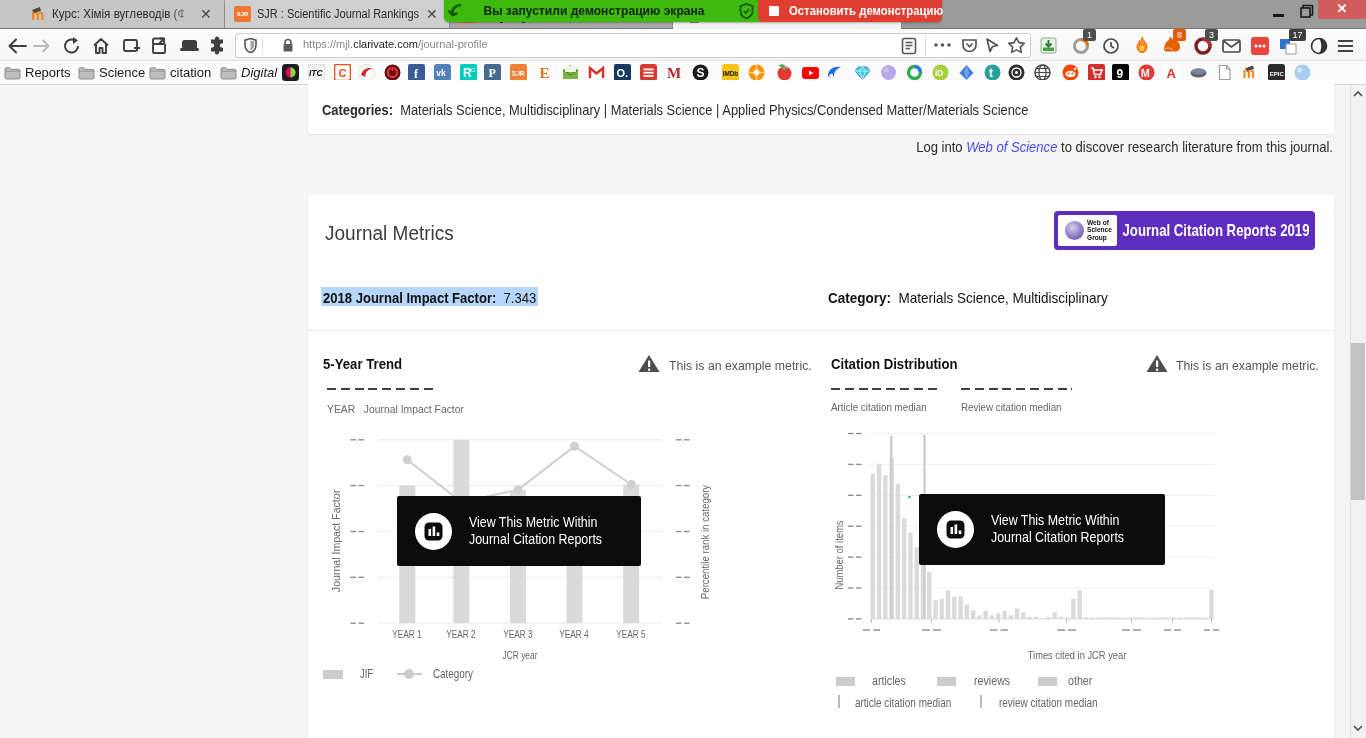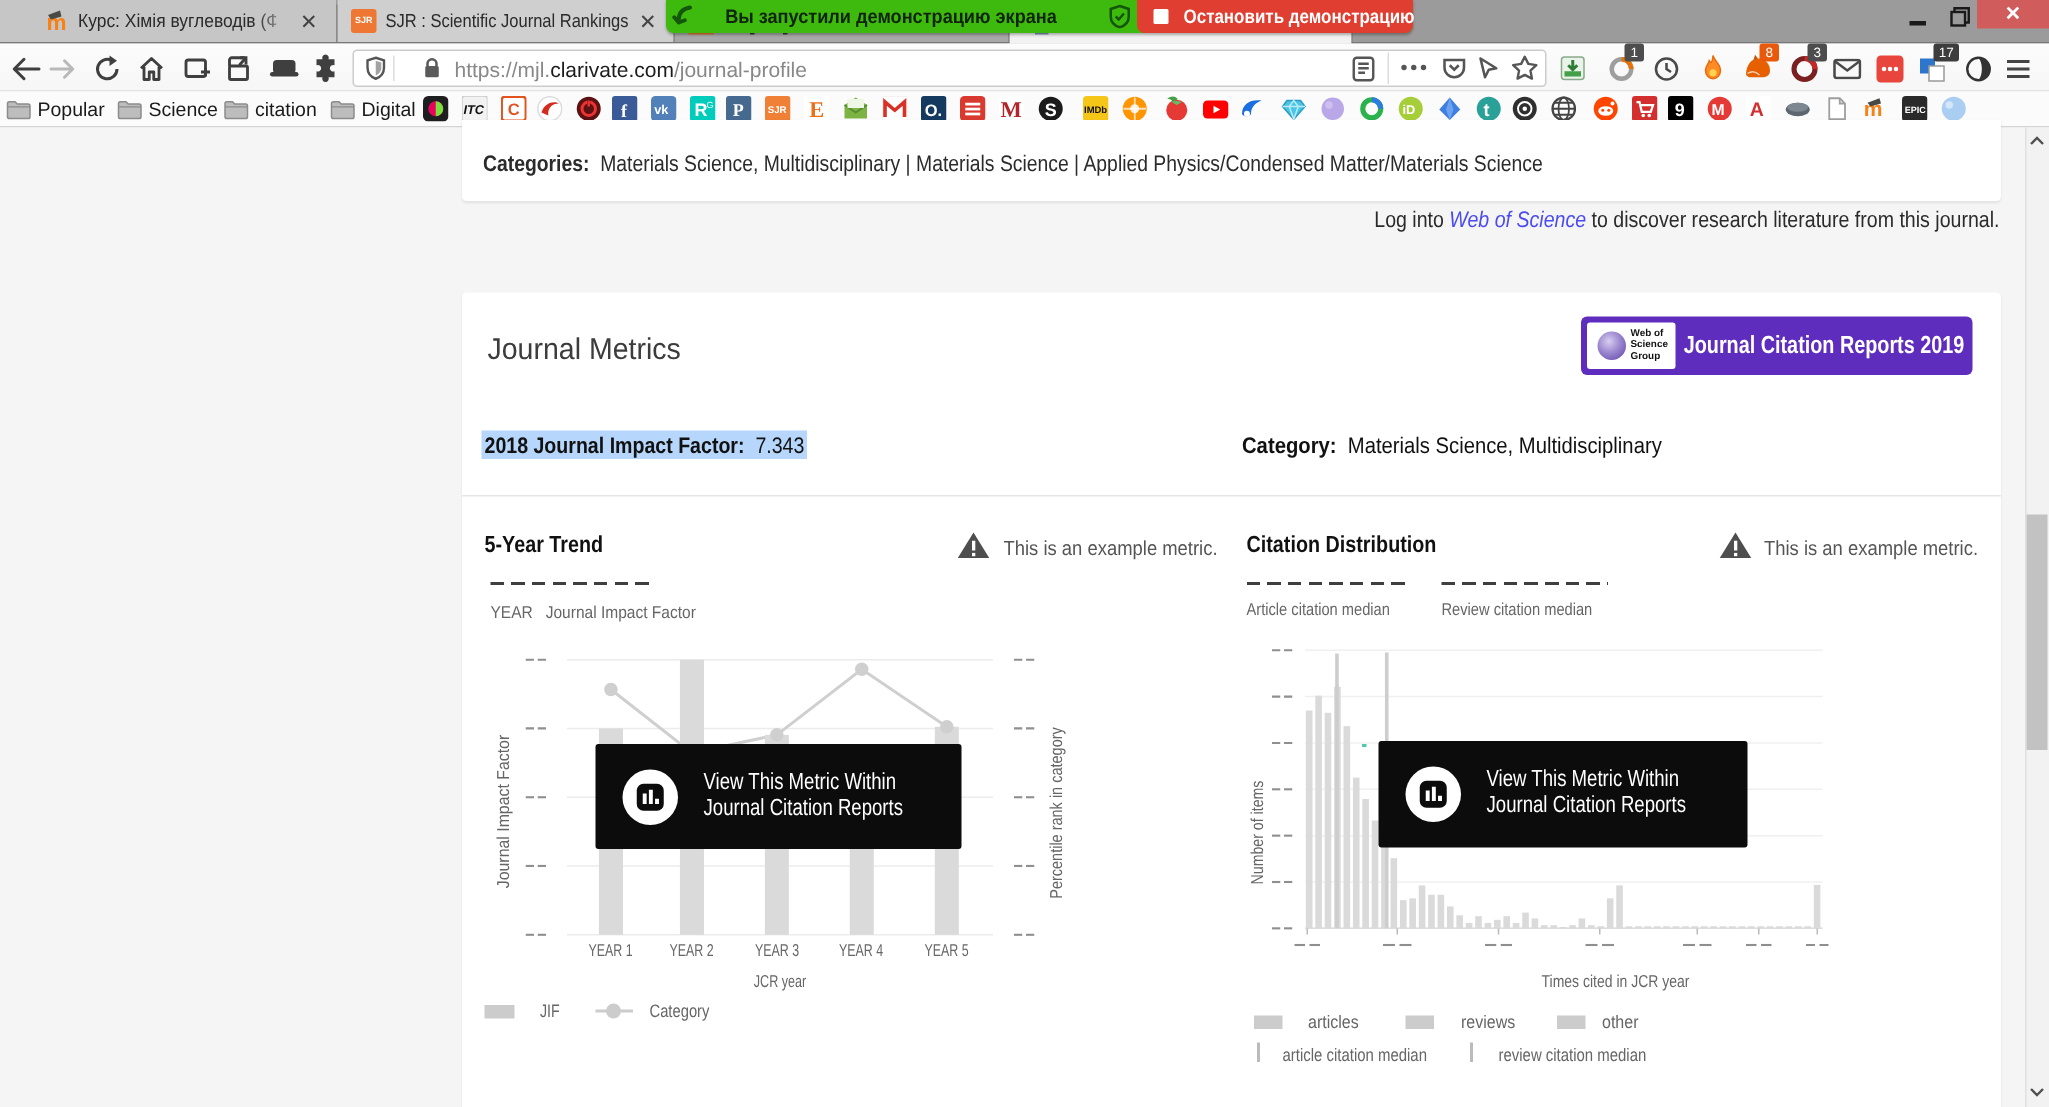--- a/index.html
+++ b/index.html
@@ -120,21 +120,21 @@
         <path d="M7.5 3.6 V13.4 M7.5 3.6 C9 3.6 10.5 4.4 11.2 4.7 V8.2 C11.2 10.8 9.4 12.6 7.5 13.4" fill="#555" stroke="none" fill-rule="evenodd" opacity="0.55"></path>
       </svg>
     </div>
 <div class="a" style="left:262px;top:37px;width:1px;height:17px;background:#ddd;"></div>
 <div class="a" style="left:281px;top:38px;width:14px;height:15px;">
       <svg width="14" height="15">
         <path d="M4 6 V4.5 A3 3 0 0 1 10 4.5 V6" fill="none" stroke="#5a5a5a" stroke-width="1.7"></path>
         <rect x="2.5" y="6" width="9" height="7.5" rx="1" fill="#5a5a5a"></rect>
       </svg>
     </div>
-<div class="a" style="left:303px;top:38px;width:560px;height:18px;font-size:14px;color:#888;white-space:nowrap;">https://mjl.<span style="color:#1c1c1c">clarivate.com</span>/journal-profile</div>
+<div class="a" style="left:303px;top:38px;width:560px;height:18px;font-size:11px;color:#888;white-space:nowrap;">https://mjl.<span style="color:#1c1c1c">clarivate.com</span>/journal-profile</div>
 <div class="a" style="left:901px;top:37px;width:16px;height:18px;">
       <svg width="16" height="18">
         <rect x="1.5" y="1.5" width="13" height="15" rx="2" fill="none" stroke="#555" stroke-width="1.6"></rect>
         <path d="M4.5 5.5 H11.5 M4.5 8.5 H11.5 M4.5 11.5 H9" stroke="#555" stroke-width="1.6"></path>
       </svg>
     </div>
 <div class="a" style="left:925px;top:35px;width:1px;height:21px;background:#ddd;"></div>
 <div class="a" style="left:933px;top:41px;width:20px;height:8px;">
       <svg width="20" height="8">
         <circle cx="3" cy="4" r="1.8" fill="#555"></circle>
@@ -231,42 +231,42 @@
       </svg>
     </div>
 <div class="a" style="left:0;top:61px;width:1366px;height:23px;background:#fbfbfb;"></div>
 <div class="a" style="left:0;top:84px;width:1366px;height:1px;background:#d4d4d4;"></div>
 <div class="a" style="left:4px;top:66px;width:17px;height:14px;">
       <svg width="17" height="14">
         <path d="M1 3 A1.2 1.2 0 0 1 2.2 1.8 H6 L7.5 3.4 H14.8 A1.2 1.2 0 0 1 16 4.6 V11.8 A1.2 1.2 0 0 1 14.8 13 H2.2 A1.2 1.2 0 0 1 1 11.8 Z" fill="#bdbdbd" stroke="#8c8c8c" stroke-width="1"></path>
         <path d="M1 5.2 H16" stroke="#8c8c8c" stroke-width="0.8"></path>
       </svg>
     </div>
-<div class="a" style="left:25px;top:65px;height:15px;font-size:13px;color:#1a1a1a;white-space:nowrap;">Popular</div>
+<div class="a" style="left:25px;top:65px;height:15px;font-size:13px;color:#1a1a1a;white-space:nowrap;">Reports</div>
 <div class="a" style="left:78px;top:66px;width:17px;height:14px;">
       <svg width="17" height="14">
         <path d="M1 3 A1.2 1.2 0 0 1 2.2 1.8 H6 L7.5 3.4 H14.8 A1.2 1.2 0 0 1 16 4.6 V11.8 A1.2 1.2 0 0 1 14.8 13 H2.2 A1.2 1.2 0 0 1 1 11.8 Z" fill="#bdbdbd" stroke="#8c8c8c" stroke-width="1"></path>
         <path d="M1 5.2 H16" stroke="#8c8c8c" stroke-width="0.8"></path>
       </svg>
     </div>
 <div class="a" style="left:99px;top:65px;height:15px;font-size:13px;color:#1a1a1a;white-space:nowrap;">Science</div>
 <div class="a" style="left:149px;top:66px;width:17px;height:14px;">
       <svg width="17" height="14">
         <path d="M1 3 A1.2 1.2 0 0 1 2.2 1.8 H6 L7.5 3.4 H14.8 A1.2 1.2 0 0 1 16 4.6 V11.8 A1.2 1.2 0 0 1 14.8 13 H2.2 A1.2 1.2 0 0 1 1 11.8 Z" fill="#bdbdbd" stroke="#8c8c8c" stroke-width="1"></path>
         <path d="M1 5.2 H16" stroke="#8c8c8c" stroke-width="0.8"></path>
       </svg>
     </div>
 <div class="a" style="left:170px;top:65px;height:15px;font-size:13px;color:#1a1a1a;white-space:nowrap;">citation</div>
 <div class="a" style="left:220px;top:66px;width:17px;height:14px;">
       <svg width="17" height="14">
         <path d="M1 3 A1.2 1.2 0 0 1 2.2 1.8 H6 L7.5 3.4 H14.8 A1.2 1.2 0 0 1 16 4.6 V11.8 A1.2 1.2 0 0 1 14.8 13 H2.2 A1.2 1.2 0 0 1 1 11.8 Z" fill="#bdbdbd" stroke="#8c8c8c" stroke-width="1"></path>
         <path d="M1 5.2 H16" stroke="#8c8c8c" stroke-width="0.8"></path>
       </svg>
     </div>
-<div class="a" style="left:241px;top:65px;height:15px;font-size:13px;color:#1a1a1a;white-space:nowrap;">Digital</div>
+<div class="a" style="left:241px;top:65px;height:15px;font-size:13px;color:#1a1a1a;white-space:nowrap;font-style:italic;">Digital</div>
 <div class="a" style="left:282px;top:64px;width:17px;height:17px;">
       <svg width="17" height="17">
         <rect width="17" height="17" rx="3.5" fill="#1e1e20"></rect>
         <circle cx="8.5" cy="8.5" r="5" fill="#f06" opacity="0.9"></circle>
         <path d="M8.5 3.5 A5 5 0 0 1 8.5 13.5" fill="#7ae03b"></path>
       </svg>
     </div>
 <div class="a" style="left:308px;top:64px;width:17px;height:17px;">
       <svg width="17" height="17">
         <rect width="17" height="17" rx="2" fill="#f2f2f2" stroke="#ccc"></rect>

